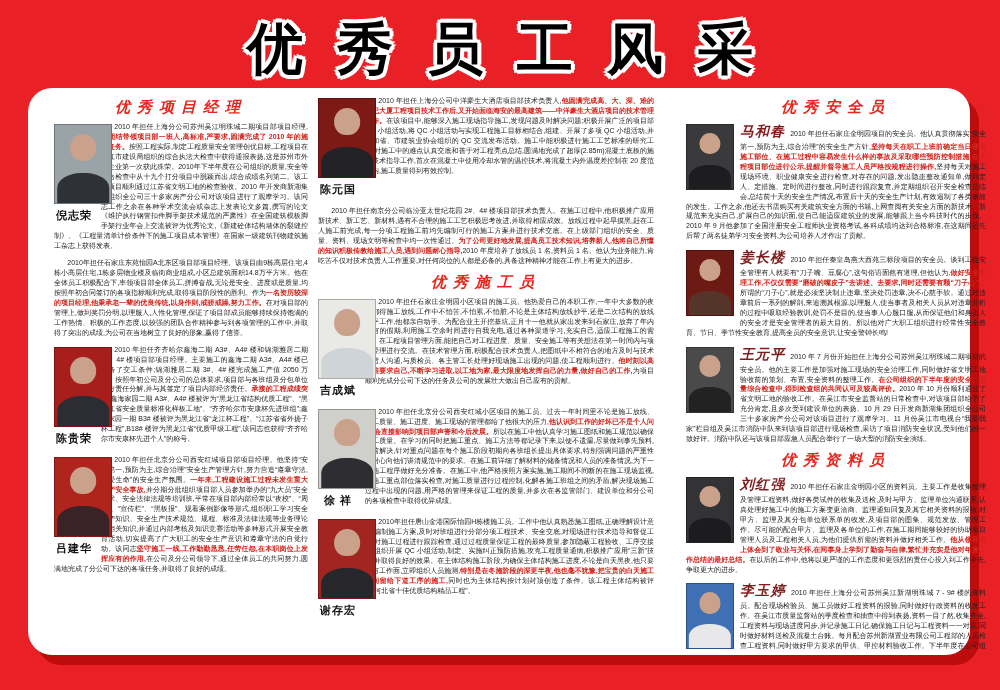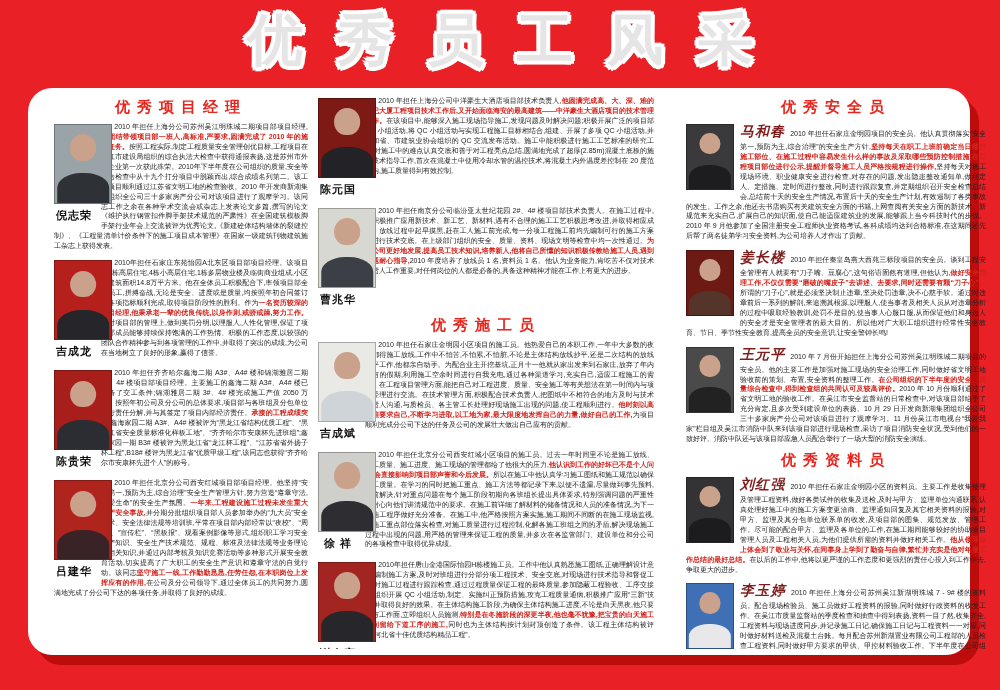--- a/index.html
+++ b/index.html
@@ -2,40 +2,40 @@
 <html><head>
 <meta charset="utf-8">
 <style>
   html,body{margin:0;padding:0}
   body{
     width:1000px;height:690px;overflow:hidden;position:relative;
     background:#e92025;
     font-family:"Liberation Sans","DejaVu Sans",sans-serif;
   }
   .poster-title{
-    position:absolute;top:3px;left:0;width:1000px;text-align:center;
-    font-size:56px;font-weight:bold;color:#e5e5e5;
+    position:absolute;top:12px;left:0;width:1000px;text-align:center;
+    font-size:56px;font-weight:bold;color:#000000;
     letter-spacing:34px;text-indent:34px;white-space:nowrap;
     text-shadow:
       -3px -3px 0 #fff, 3px -3px 0 #fff, -3px 3px 0 #fff, 3px 3px 0 #fff,
       -4px 0 0 #fff, 4px 0 0 #fff, 0 -4px 0 #fff, 0 4px 0 #fff;
     font-family: Liberation Mono, monospace;
   }
   .panel{
     position:absolute;left:28px;top:88px;width:942px;height:567px;
     background:#fff;border-radius:24px;
     box-shadow:9px 10px 0 #bd0c0c;
   }
   .col{position:absolute;top:8px;bottom:6px;overflow:hidden}
   .col-left{left:26px;width:254px}
   .col-middle{left:290px;width:336px}
   .col-right{left:658px;width:300px}
   .sec-header{
     color:#e8251d;font-weight:bold;font-size:15px;letter-spacing:7px;
-    text-align:center;margin:2px 0 5px 0;white-space:nowrap;
+    text-align:center;margin:2px 0 5px 0;white-space:nowrap;font-style:italic;
   }
   .entry{overflow:hidden;margin-bottom:7px}
   .photo-block{float:left;width:40px;margin:2px 7px 2px 0}
   .photo{
     width:58px;height:80px;position:relative;overflow:hidden;
     border:1px solid rgba(0,0,0,.28);box-sizing:border-box;
   }
   .inline .photo-block{width:48px;margin:2px 6px 2px 0}
   .inline .photo{width:48px;height:66px}
   .av-head{
@@ -75,27 +75,20 @@
         <div class="photo-block">
           <div class="photo" style="background: rgb(154, 163, 168);">
             <div class="av-head"></div>
             <div class="av-body" style="background: rgb(46, 49, 53);"></div>
           </div>
           <div class="caption-name">倪志荣</div>
         </div>
         <p class="bio"><span class="seg">2010 年担任上海分公司苏州吴江明珠城二期项目部项目经理,</span><span class="hl">他团结带领项目部一班人,高标准,严要求,圆满完成了 2010 年的施工任务。</span><span class="seg">按照工程实际,制定工程质量安全管理创优目标,工程项目在吴江市建设局组织的综合执法大检查中获得通报表扬,这是苏州市外地企业第一次获此殊荣。2010年下半年度在公司组织的质量,安全等综合检查中从十九个打分项目中脱颖而出,综合成绩名列第二。该工程项目顺利通过江苏省文明工地的检查验收。2010 年开发商新湖集团组织全公司三十多家房产分公司对该项目进行了观摩学习。该同志工作之余在各种学术交流会或杂志上发表论文多篇,撰写的论文《维护执行钢管扣件脚手架技术规范的严肃性》在全国建筑模板脚手架行业年会上交流被评为优秀论文,《新建砼体结构墙体的裂缝控制》、《工程量清单计价条件下的施工项目成本管理》在国家一级建筑刊物建筑施工杂志上获得发表。</span></p>
       </div>
       <div class="entry">
-        <div class="photo-block">
-          <div class="photo" style="background: rgb(181, 32, 28);">
-            <div class="av-head"></div>
-            <div class="av-body" style="background: rgb(38, 38, 42);"></div>
-          </div>
-          <div class="caption-name">吉成龙</div>
-        </div>
         <p class="bio"><span class="seg">2010年担任石家庄东苑怡园A北东区项目部项目经理。该项目由9栋高层住宅,4栋小高层住宅,1栋多层物业楼及临街商业组成,小区总建筑面积14.8万平方米。他在全体员工积极配合下,率领项目部全体员工,拼搏奋战,无论是安全、进度或是质量,均按照年初合同签订的各项指标顺利完成,取得项目阶段性的胜利。作为</span><span class="hl">一名资历较深的项目经理,他秉承老一辈的优良传统,以身作则,戒骄戒躁,努力工作。</span><span class="seg">在对项目部的管理上,做到奖罚分明,以理服人,人性化管理,保证了项目部成员能够持续保持饱满的工作热情、积极的工作态度,以较强的团队合作精神参与到各项管理的工作中,并取得了突出的成绩,为公司在当地树立了良好的形象,赢得了信誉。</span></p>
       </div>
       <div class="entry">
         <div class="photo-block">
           <div class="photo" style="background: rgb(168, 30, 26);">
             <div class="av-head"></div>
             <div class="av-body" style="background: rgb(43, 45, 51);"></div>
           </div>
           <div class="caption-name">陈贵荣</div>
         </div>
@@ -117,27 +110,20 @@
         <div class="photo-block">
           <div class="photo" style="background: rgb(126, 26, 22);">
             <div class="av-head"></div>
             <div class="av-body" style="background: rgb(34, 34, 39);"></div>
           </div>
           <div class="caption-name">陈元国</div>
         </div>
         <p class="bio"><span class="seg">2010 年担任上海分公司中洋豪生大酒店项目部技术负责人,</span><span class="hl">他圆满完成高、大、深、难的世纪大厦工程项目技术工作后,又开始面临海安的最高建筑——中洋豪生大酒店项目的技术管理工作。</span><span class="seg">在该项目中,能够深入施工现场指导施工,发现问题及时解决问题;积极开展广泛的项目部 QC 小组活动,将 QC 小组活动与实现工程施工目标相结合,组建、开展了多项 QC 小组活动,并参加省、市建筑业协会组织的 QC 交流发布活动。施工中能积极进行施工工艺标准的研究工作,对施工中的难点认真交底和善于对工程亮点总结,圆满地完成了超厚(2.85m)混凝土底板的施工技术指导工作,首次在混凝土中使用冷却水管的温控技术,将混凝土内外温度差控制在 20 度范围内,施工质量得到有效控制。</span></p>
       </div>
       <div class="entry">
-        <div class="photo-block">
-          <div class="photo" style="background: rgb(216, 216, 210);">
-            <div class="av-head"></div>
-            <div class="av-body" style="background: rgb(60, 63, 70);"></div>
-          </div>
-          <div class="caption-name">曹兆华</div>
-        </div>
         <p class="bio"><span class="seg">2010 年担任南京分公司临汾亚太世纪花园 2#、4# 楼项目部技术负责人。在施工过程中,他积极推广应用新技术、新工艺、新材料,遇有不合理的施工工艺积极思考改进,并取得相应成效。放线过程中起早摸黑,赶在工人施工前完成,每一分项工程施工前均先编制可行的施工方案并进行技术交底。在上级部门组织的安全、质量、资料、现场文明等检查中均一次性通过。</span><span class="hl">为了公司更好地发展,提高员工技术知识,培养新人,他将自己所懂的知识积极传教给施工人员,遇到问题耐心指导,</span><span class="seg">2010 年度培养了放线员 1 名,资料员 1 名。他认为业务能力,肯吃苦不仅对技术负责人工作重要,对任何岗位的人都是必备的,具备这种精神才能在工作上有更大的进步。</span></p>
       </div>
       <div class="sec-header">优秀施工员</div>
       <div class="entry">
         <div class="photo-block">
           <div class="photo" style="background: rgb(233, 233, 229);">
             <div class="av-head"></div>
             <div class="av-body" style="background: rgb(207, 212, 216);"></div>
           </div>
           <div class="caption-name">吉成斌</div>

